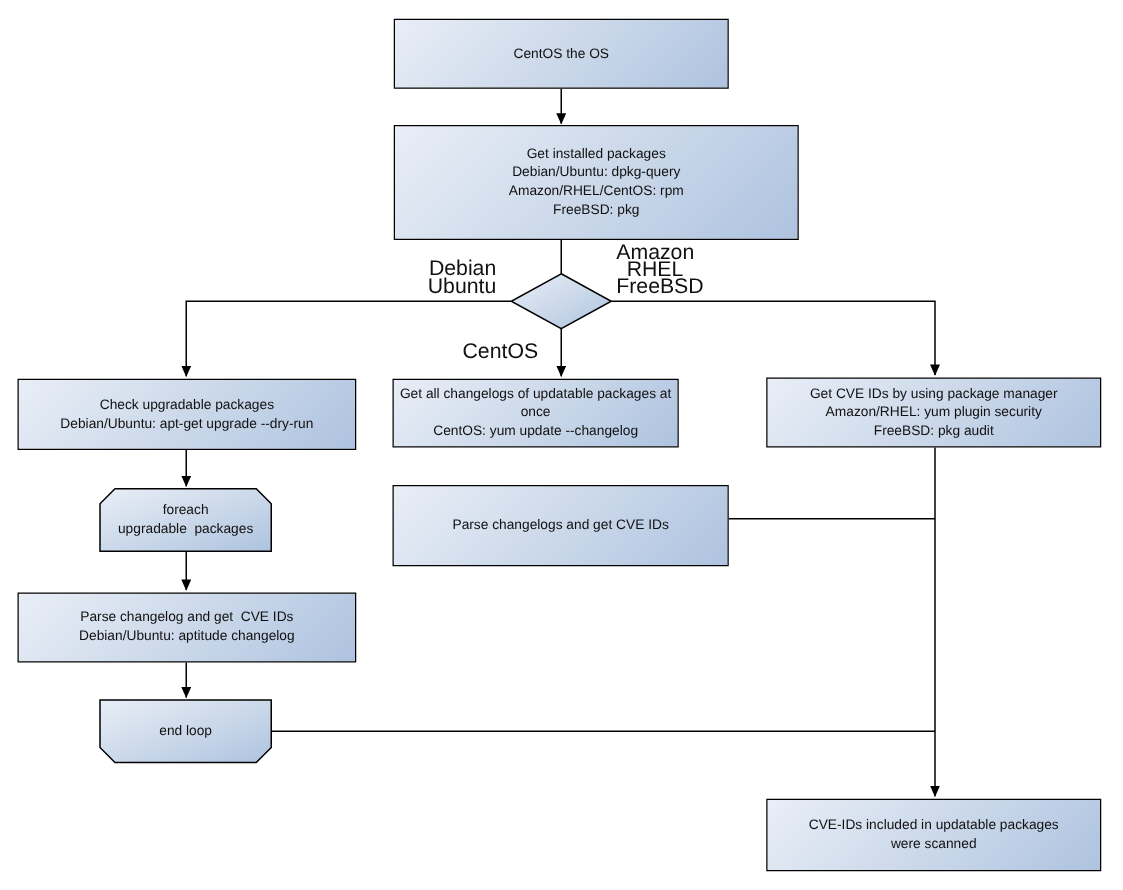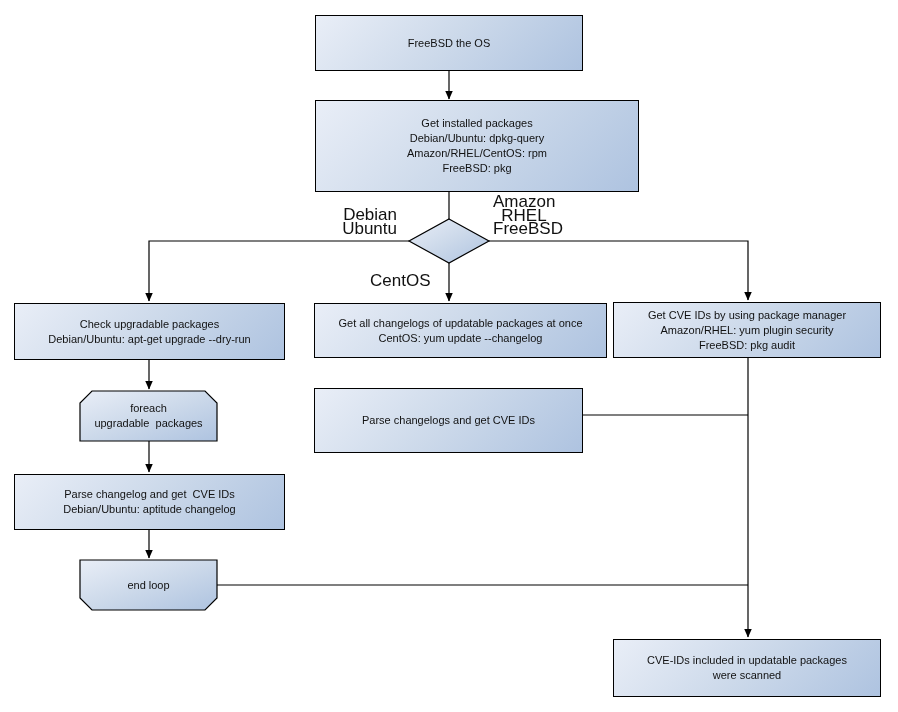--- a/index.html
+++ b/index.html
@@ -78,34 +78,34 @@
     <line x1="583" y1="415" x2="748" y2="415" stroke="#000" stroke-width="1.2"></line>
     <line x1="748" y1="358" x2="748" y2="637" stroke="#000" stroke-width="1.2" marker-end="url(#arrow)"></line>
 
     <polygon points="449,219 489,241 449,263 409,241" fill="url(#nodeGrad)" stroke="#000" stroke-width="1.2"></polygon>
 
     <polygon points="92,391 205,391 217,403 217,441 80,441 80,403" fill="url(#nodeGrad)" stroke="#000" stroke-width="1.2"></polygon>
 
     <polygon points="80,560 217,560 217,598 205,610 92,610 80,598" fill="url(#nodeGrad)" stroke="#000" stroke-width="1.2"></polygon>
   </svg>
 
-  <div class="node" style="left:315px; top:15px; width:268px; height:56px;">FreeBSD the OS</div>
+  <div class="node" style="left:315px; top:15px; width:268px; height:56px;">CentOS the OS</div>
 
   <div class="node" style="left:315px; top:100px; width:324px; height:92px;">Get installed packages
 Debian/Ubuntu: dpkg-query
 Amazon/RHEL/CentOS: rpm
 FreeBSD: pkg</div>
 
   <div class="node" style="left:14px; top:303px; width:271px; height:57px;">Check upgradable packages
 Debian/Ubuntu: apt-get upgrade --dry-run</div>
 
   <div class="node" style="left:14px; top:474px; width:271px; height:56px;">Parse changelog and get  CVE IDs
 Debian/Ubuntu: aptitude changelog</div>
 
-  <div class="node" style="left:314px; top:303px; width:293px; height:55px;text-align:center;">Get all changelogs of updatable packages at once
+  <div class="node" style="left:314px; top:303px; width:229px; height:55px;text-align:center;">Get all changelogs of updatable packages at once
 CentOS: yum update --changelog</div>
 
   <div class="node" style="left:314px; top:388px; width:269px; height:65px;">Parse changelogs and get CVE IDs</div>
 
   <div class="node" style="left:613px; top:302px; width:268px; height:56px;">Get CVE IDs by using package manager
 Amazon/RHEL: yum plugin security
 FreeBSD: pkg audit</div>
 
   <div class="node" style="left:613px; top:639px; width:268px; height:58px;">CVE-IDs included in updatable packages
 were scanned</div>

